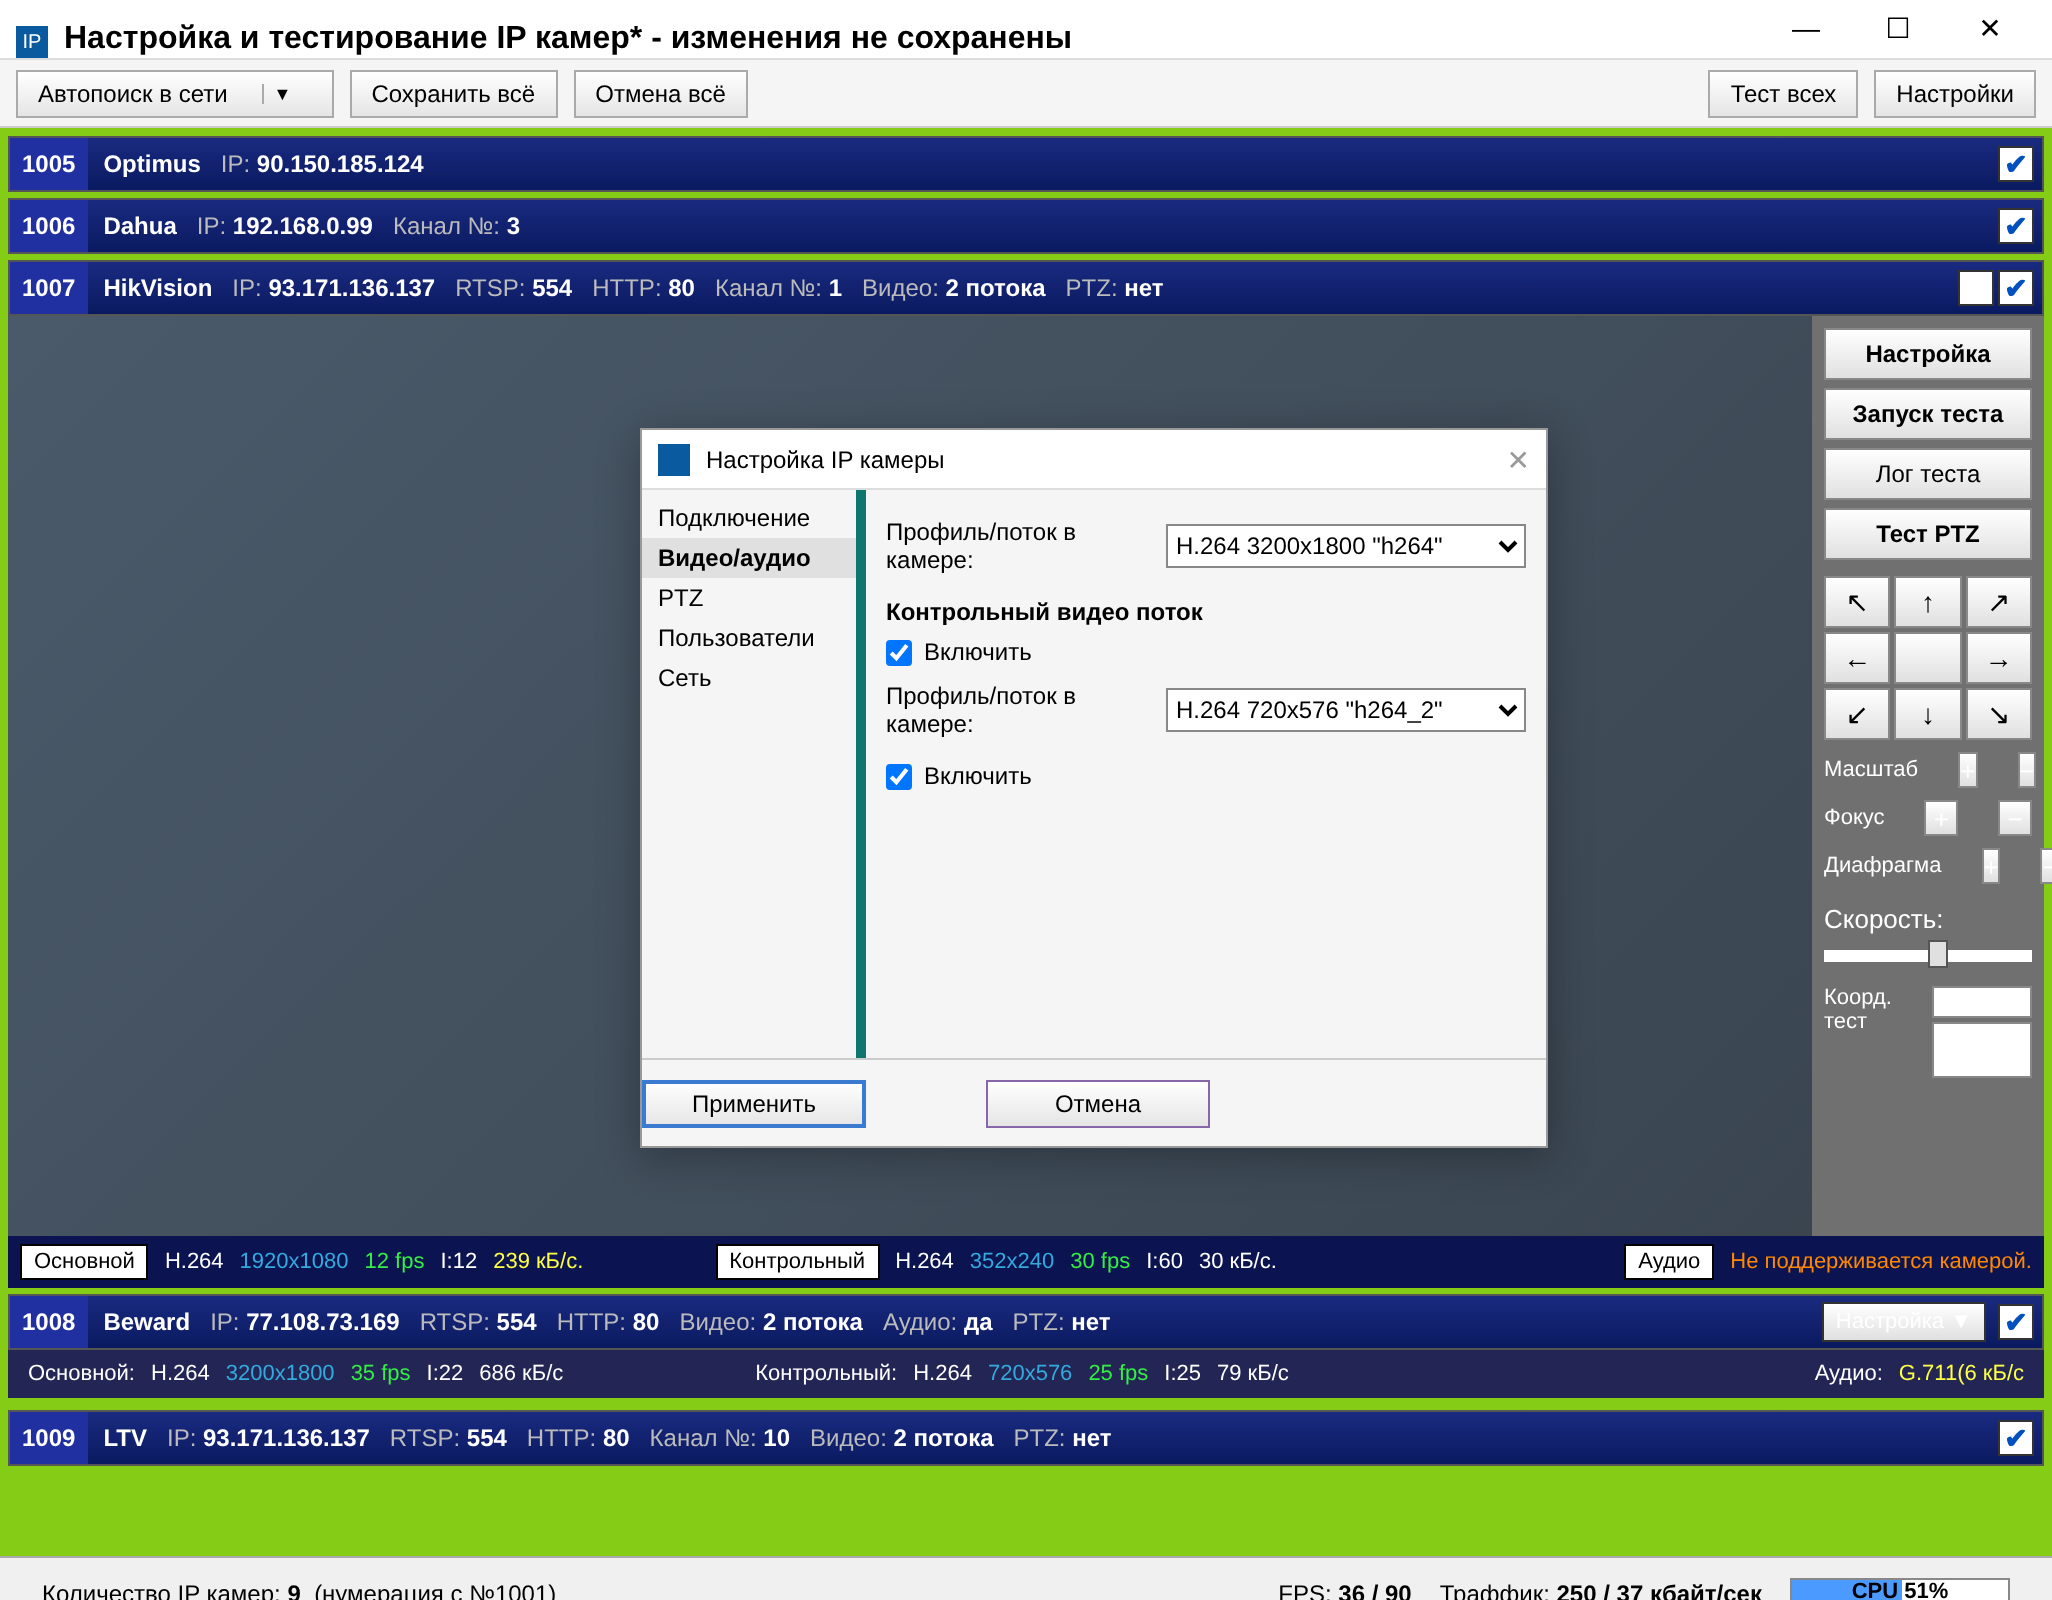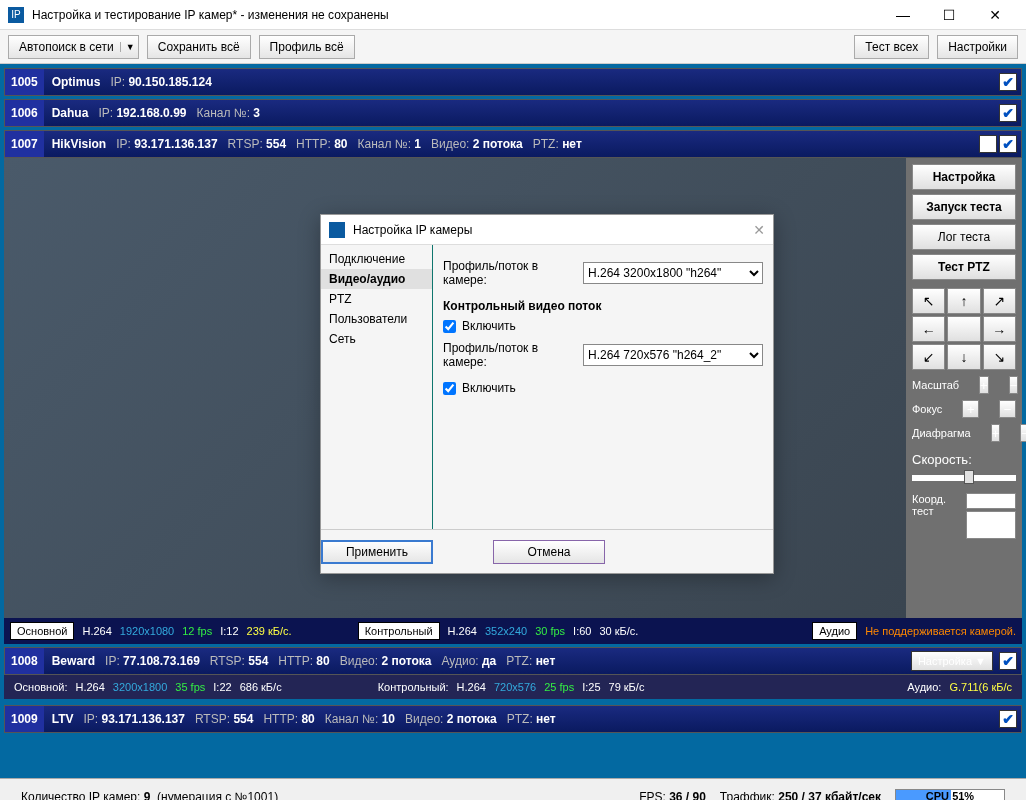--- a/index.html
+++ b/index.html
@@ -1,30 +1,30 @@
 <!DOCTYPE html>
 <html><head>
 <meta charset="utf-8">
 <style>
 * { box-sizing: border-box; margin: 0; padding: 0; font-family: "Segoe UI", Tahoma, sans-serif; }
 body { width: 1026px; height: 800px; background: #fff; overflow: hidden; position: relative; }
 
-.titlebar { height: 30px; display: flex; align-items: center; padding: 0 8px; border-bottom: 1px solid #ddd; }
+.titlebar { height: 30px; display: flex; align-items: flex-end; padding: 0 8px; border-bottom: 1px solid #ddd; }
 .titlebar .icon { width: 16px; height: 16px; background: #0a5aa0; color: #fff; font-size: 10px; display: flex; align-items: center; justify-content: center; margin-right: 8px; }
-.titlebar .title { flex: 1; font-size: 12px; }
+.titlebar .title { flex: 1; font-size: 16px; font-weight: bold; }
 .winbtns { margin-left: auto; display: flex; }
 .winbtns div { width: 46px; height: 30px; display: flex; align-items: center; justify-content: center; font-size: 14px; cursor: pointer; }
 
 .toolbar { height: 34px; display: flex; align-items: center; padding: 4px 8px; gap: 8px; border-bottom: 1px solid #ccc; background: #f5f5f5; }
 .btn { height: 24px; padding: 0 10px; border: 1px solid #aaa; background: linear-gradient(#fff,#e5e5e5); font-size: 12px; display: flex; align-items: center; cursor: pointer; }
-.btn.dd { padding-right: 3px; }
+.btn.dd { padding-right: 20px; gap: 11px; }
 .dd .caret { margin-left: 6px; border-left: 1px solid #aaa; padding-left: 5px; font-size: 9px; }
 .toolbar .spacer { flex: 1; }
 
-.content { height: calc(100% - 30px - 34px - 22px); overflow-y: auto; background: #0369a1; padding: 4px; }
+.content { height: calc(100% - 30px - 34px - 22px); overflow-y: auto; background: #84cc16; padding: 4px; }
 
 .camrow { margin-bottom: 3px; }
 .camhead { height: 28px; background: linear-gradient(#1a2a80,#0a1a60); display: flex; align-items: center; color: #fff; font-size: 12px; padding-right: 4px; border: 1px solid #555; }
 .camhead .num { background: #2030a0; align-self: stretch; display: flex; align-items: center; padding: 0 6px; font-weight: bold; margin-right: 8px; }
 .camhead b { font-weight: bold; }
 .camhead .seg { margin-right: 10px; white-space: nowrap; }
 .camhead .lab { color: #bbb; }
 .chk { width: 18px; height: 18px; background: #fff; border: 1px solid #333; color: #0050c0; font-weight: bold; display: flex; align-items: center; justify-content: center; font-size: 14px; margin-left: 2px; }
 .upbtn { width: 18px; height: 18px; background: #fff; border: 1px solid #333; display: flex; align-items: center; justify-content: center; font-size: 11px; margin-left: auto; }
 
@@ -59,21 +59,21 @@
 .statusbar .cpu-bar { width: 110px; height: 16px; border: 1px solid #888; position: relative; background: #fff; }
 .statusbar .cpu-bar .fill { position: absolute; left: 0; top: 0; bottom: 0; width: 51%; background: #4a9aff; }
 .statusbar .cpu-bar .txt { position: absolute; inset: 0; display: flex; align-items: flex-start; justify-content: center; font-size: 11px; font-weight: bold; }
 
 
 .overlay-dialog { position: absolute; left: 320px; top: 214px; width: 454px; height: 360px; background: #f5f5f5; border: 1px solid #999; box-shadow: 0 4px 20px rgba(0,0,0,.3); display: flex; flex-direction: column; }
 .dlg-title { height: 30px; display: flex; align-items: center; padding: 0 8px; background: #fff; border-bottom: 1px solid #ddd; font-size: 12px; }
 .dlg-title .icon { width: 16px; height: 16px; background: #0a5aa0; margin-right: 8px; }
 .dlg-title .x { margin-left: auto; color: #999; cursor: pointer; font-size: 14px; }
 .dlg-body { flex: 1; display: flex; }
-.dlg-tabs { width: 112px; display: flex; flex-direction: column; padding: 4px 0; border-right: 1px solid #0f766e; }
+.dlg-tabs { width: 112px; display: flex; flex-direction: column; padding: 4px 0; border-right: 5px solid #0f766e; }
 .dlg-tab { padding: 3px 8px; font-size: 12px; cursor: pointer; }
 .dlg-tab.active { background: #e0e0e0; font-weight: bold; }
 .dlg-pane { flex: 1; padding: 8px 10px; font-size: 12px; }
 .dlg-pane h4 { font-size: 12px; font-weight: bold; margin: 2px 0 6px; }
 .dlg-field { display: flex; align-items: center; margin: 6px 0 12px; }
 .dlg-field label { width: 140px; }
 .dlg-field select { flex: 1; height: 22px; font-size: 12px; border: 1px solid #888; background: #fff; }
 .dlg-chk { display: flex; align-items: center; gap: 6px; margin-bottom: 8px; }
 .dlg-footer { height: 44px; display: flex; align-items: center; gap: 60px; border-top: 1px solid #ccc; }
 .dlg-fbtn { width: 112px; height: 24px; border: 1px solid #86a; background: linear-gradient(#fff,#e5e5e5); font-size: 12px; cursor: pointer; display: flex; align-items: center; justify-content: center; }
@@ -91,21 +91,21 @@
     <div>✕</div>
   </div>
 </div>
 
 <div class="toolbar">
   <div class="btn dd">
       <span>Автопоиск в сети</span>
       <span class="caret">▼</span>
     </div>
   <div class="btn">Сохранить всё</div>
-  <div class="btn">Профиль всё</div>
+  <div class="btn">Отмена всё</div>
   <div class="spacer"></div>
   <div class="btn">Тест всех</div>
   <div class="btn">Настройки</div>
 </div>
 
 <div class="content">
 
   <div class="camrow">
     <div class="camhead">
       <div class="num">1005</div>

